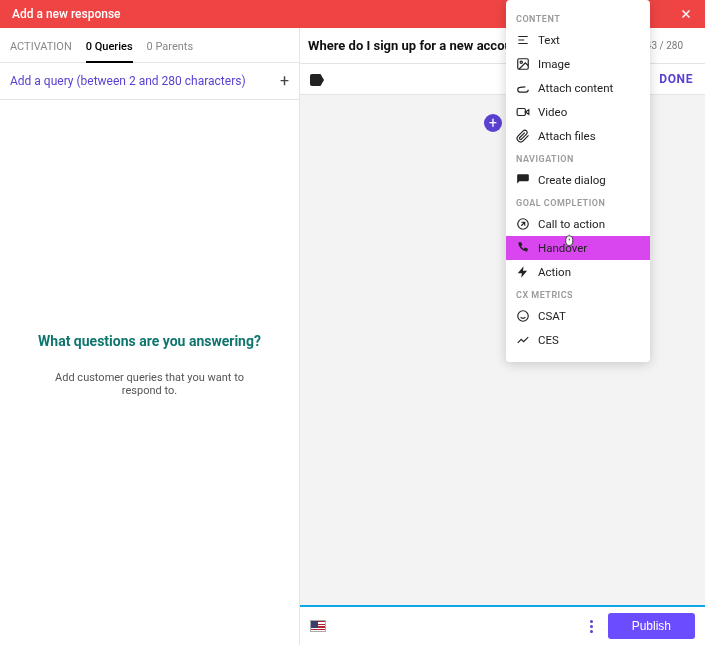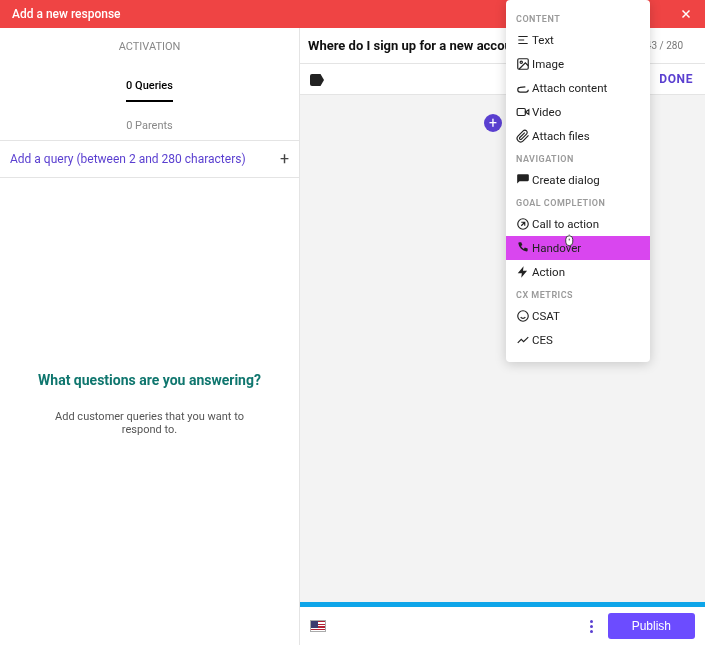--- a/index.html
+++ b/index.html
@@ -1,49 +1,49 @@
 <!DOCTYPE html>
 <html><head>
 <meta charset="utf-8">
 <style>
   * { box-sizing: border-box; }
   html, body { margin:0; padding:0; width:705px; height:645px; font-family:-apple-system,BlinkMacSystemFont,"Segoe UI",Roboto,Helvetica,Arial,sans-serif; background:#f6f6f6; overflow:hidden; }
   .titlebar { background:#ef4444; color:#fff; height:28px; display:flex; align-items:center; justify-content:space-between; padding:0 12px; font-size:12px; font-weight:500; }
   .titlebar .close { width:14px; height:14px; cursor:pointer; color:#fff; }
   .columns { display:flex; height:calc(645px - 28px); }
   .left { width:300px; background:#fff; border-right:1px solid #e4e4e4; display:flex; flex-direction:column; }
-  .tabs { display:flex; align-items:center; gap:14px; padding:8px 10px 0 10px; font-size:11px; border-bottom:1px solid #e4e4e4;flex-direction:column; }
+  .tabs { display:flex; align-items:flex-start; gap:14px; padding:8px 10px 0 10px; font-size:11px; border-bottom:1px solid #e4e4e4; }
   .tab { color:#888; padding:4px 0 8px 0; cursor:pointer; }
   .tab.active { color:#000; border-bottom:2px solid #000; margin-bottom:-1px; font-weight:500; }
   .addrow { display:flex; align-items:center; justify-content:space-between; padding:10px 10px; font-size:12px; color:#5a3fd0; border-bottom:1px solid #e4e4e4; }
   .addrow .plus { color:#444; font-size:16px; cursor:pointer; line-height:1; }
   .empty { flex:1; display:flex; flex-direction:column; align-items:center; justify-content:center; text-align:center; padding:0 20px; }
   .empty h3 { margin:0 0 6px 0; font-size:14px; color:#0f766e; font-weight:700; }
   .empty p { margin:16px; font-size:11px; color:#555; }
 
   .right { flex:1; background:#f3f3f3; position:relative; display:flex; flex-direction:column; }
   .qheader { background:#fff; display:flex; align-items:center; justify-content:space-between; padding:10px 12px 10px 8px; border-bottom:1px solid #e4e4e4; }
   .qheader .title { font-size:13px; font-weight:700; color:#111; }
   .qheader .count { font-size:10px; color:#777; margin-left:auto; margin-right:10px; }
   .donebar { background:#fff; display:flex; align-items:flex-end; justify-content:space-between; padding:8px 12px 8px 10px; border-bottom:1px solid #e4e4e4; }
   .donebar .tag { width:14px; height:12px; background:#222; border-radius:2px; clip-path: polygon(0 0, 75% 0, 100% 50%, 75% 100%, 0 100%); }
   .donebar .done { color:#5a3fd0; font-size:12px; font-weight:700; cursor:pointer; letter-spacing:0.6px; }
   .addcircle { position:absolute; top:86px; left:184px; width:18px; height:18px; border-radius:50%; background:#5a3fd0; color:#fff; font-size:14px; line-height:18px; text-align:center; cursor:pointer; }
   .canvas { flex:1; }
-  .footer { background:#fff; border-top:5px solid #0ea5e9; display:flex; align-items:center; justify-content:space-between; padding:6px 10px; gap:8px; }
+  .footer { background:#fff; border-top:2px solid #0ea5e9; display:flex; align-items:center; justify-content:space-between; padding:6px 10px; gap:8px; }
   .flag { width:16px; height:12px; background:linear-gradient(to bottom,#b22234 0 8%,#fff 8% 16%,#b22234 16% 24%,#fff 24% 32%,#b22234 32% 40%,#fff 40% 48%,#b22234 48% 56%,#fff 56% 64%,#b22234 64% 72%,#fff 72% 80%,#b22234 80% 88%,#fff 88% 100%); position:relative; border:0.5px solid #aaa; }
   .flag::before { content:""; position:absolute; top:0; left:0; width:7px; height:6.5px; background:#3c3b6e; }
   .kebab { width:16px; display:flex; flex-direction:column; align-items:center; gap:2px; cursor:pointer; margin-left:auto; }
   .kebab span { width:3px; height:3px; background:#5a3fd0; border-radius:50%; }
   .publish { background:#6c4cff; color:#fff; border:none; padding:6px 24px; font-size:12px; border-radius:3px; cursor:pointer; }
 
   
   .menu { position:absolute; top:0; left:506px; width:144px; background:#fff; border-radius:4px; box-shadow:0 2px 12px rgba(0,0,0,0.18); padding:8px 0 10px 0; z-index:20; }
   .menu .section-label { font-size:9px; font-weight:600; letter-spacing:0.5px; color:#9a9a9a; padding:6px 10px 4px 10px; }
-  .menu .item { display:flex; align-items:center; gap:2px; padding:5px 10px; font-size:11.5px; color:#222; cursor:pointer; }
+  .menu .item { display:flex; align-items:center; gap:8px; padding:5px 10px; font-size:11.5px; color:#222; cursor:pointer; }
   .menu .item.highlight { background:#d946ef; }
   .menu .item svg, .menu .item .ic { width:14px; height:14px; flex-shrink:0; color:#222; }
   .cursor-icon { position:absolute; top:234px; left:564px; width:14px; height:14px; z-index:30; }
 </style>
 </head>
 <body>
 
 <div class="titlebar">
   <span>Add a new response</span>
   <svg class="close" viewBox="0 0 24 24" fill="none" stroke="currentColor" stroke-width="2.5">

